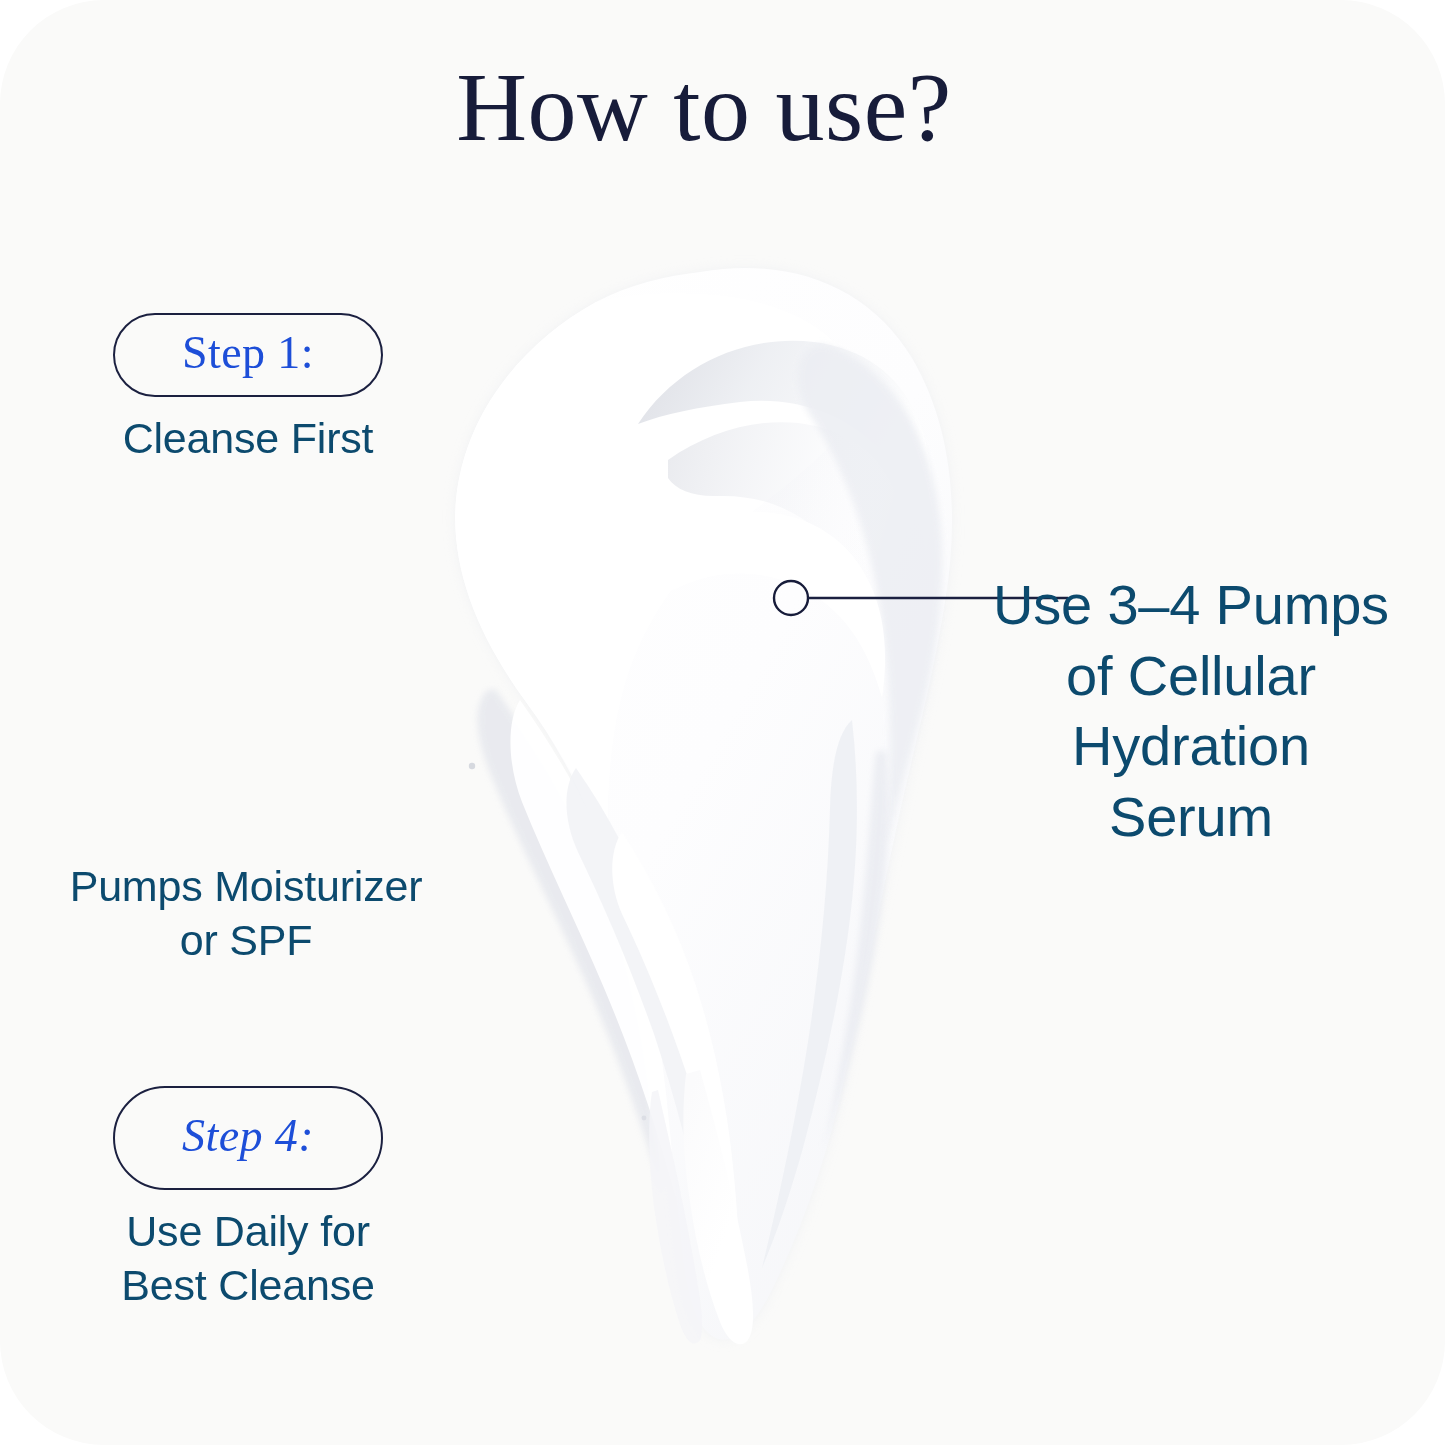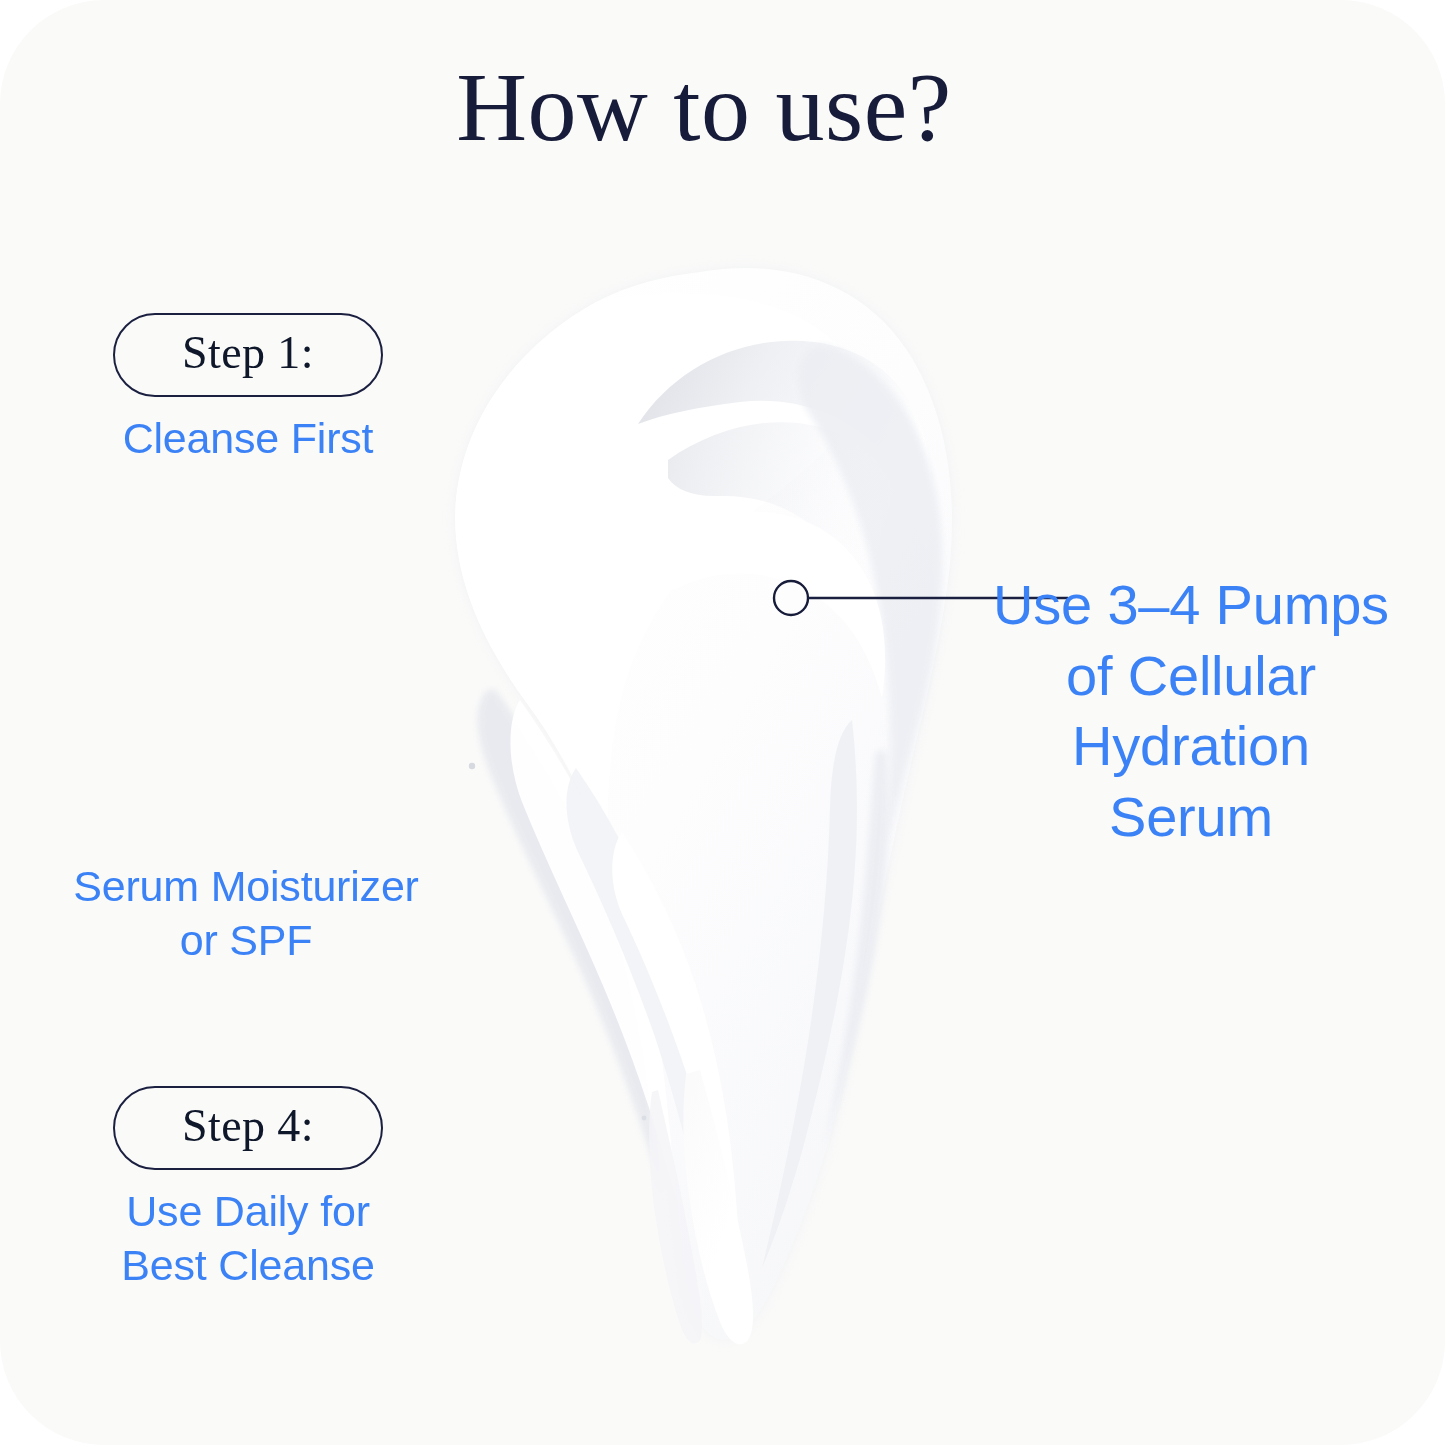--- a/index.html
+++ b/index.html
@@ -57,54 +57,54 @@
     box-sizing: border-box;
     border: 2px solid #1b2040;
     border-radius: 999px;
     background: transparent;
     display: flex;
     align-items: center;
     justify-content: center;
     font-family: "Liberation Serif", "DejaVu Serif", serif;
     font-size: 46px;
     line-height: 1;
-    color: #0f172a;
+    color: #1d4ed8;
     letter-spacing: 0.4px;
     padding-bottom: 4px;
   }
 
   .desc {
     margin-top: 14px;
     text-align: center;
     font-family: "Liberation Sans", sans-serif;
     font-weight: 300;
     font-size: 43px;
     line-height: 1.26;
-    color: #3b82f6;
+    color: #0c4a6e;
     letter-spacing: -0.2px;
     white-space: pre-line;
   }
 
   
   #step-1 { left: 113px; top: 313px; width: 270px; }
   #step-1 .pill { width: 270px; height: 84px; }
 
   
   #step-2 { left: 1057px; top: 556px; width: 268px; }
   #step-2 .pill { width: 268px; height: 84px; }
   #step-2 .desc { width: 420px; margin-left: -76px; font-size: 56px; }
 
   
   #step-3 { left: 111px; top: 845px; width: 270px; }
   #step-3 .pill { width: 270px; height: 84px; }
   #step-3 .desc { width: 390px; margin-left: -60px; }
 
   
   #step-4 { left: 113px; top: 1086px; width: 270px; }
-  #step-4 .pill { width: 270px; height: 84px; }
+  #step-4 .pill { width: 270px; height: 104px; font-style: italic; }
   #step-4 .desc { width: 330px; margin-left: -30px; }
 
   
   #connector {
     position: absolute;
     left: 770px;
     top: 575px;
     width: 300px;
     height: 48px;
   }
@@ -239,21 +239,21 @@
       <div class="desc">Cleanse First</div>
     </div>
 
     <div class="step-block" id="step-2">
       <div class="desc">Use 3–4 Pumps
 of Cellular Hydration
 Serum</div>
     </div>
 
     <div class="step-block" id="step-3">
-      <div class="desc">Serum Moisturizer
+      <div class="desc">Pumps Moisturizer
 or SPF</div>
     </div>
 
     <div class="step-block" id="step-4">
       <div class="pill">Step 4:</div>
       <div class="desc">Use Daily for
 Best Cleanse</div>
     </div>
 
   </div>

